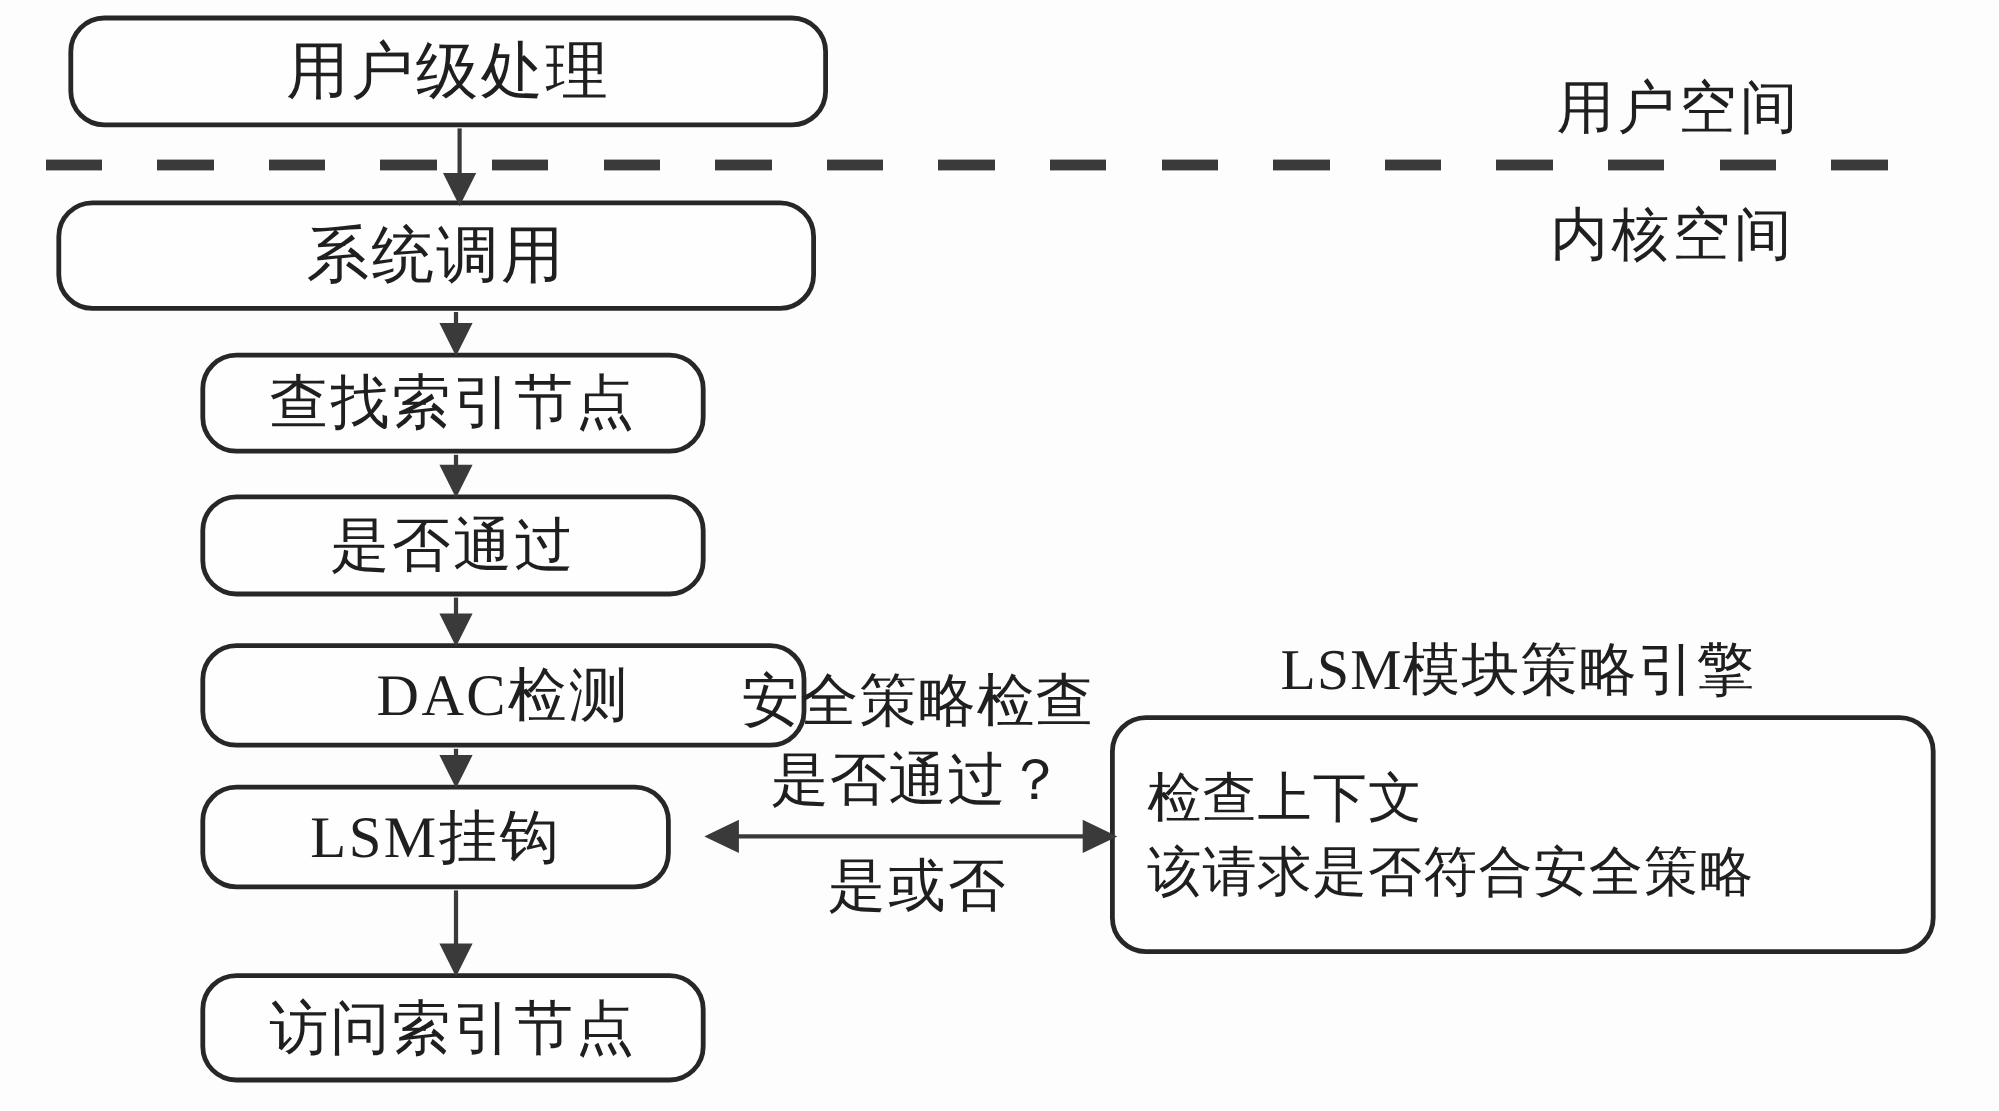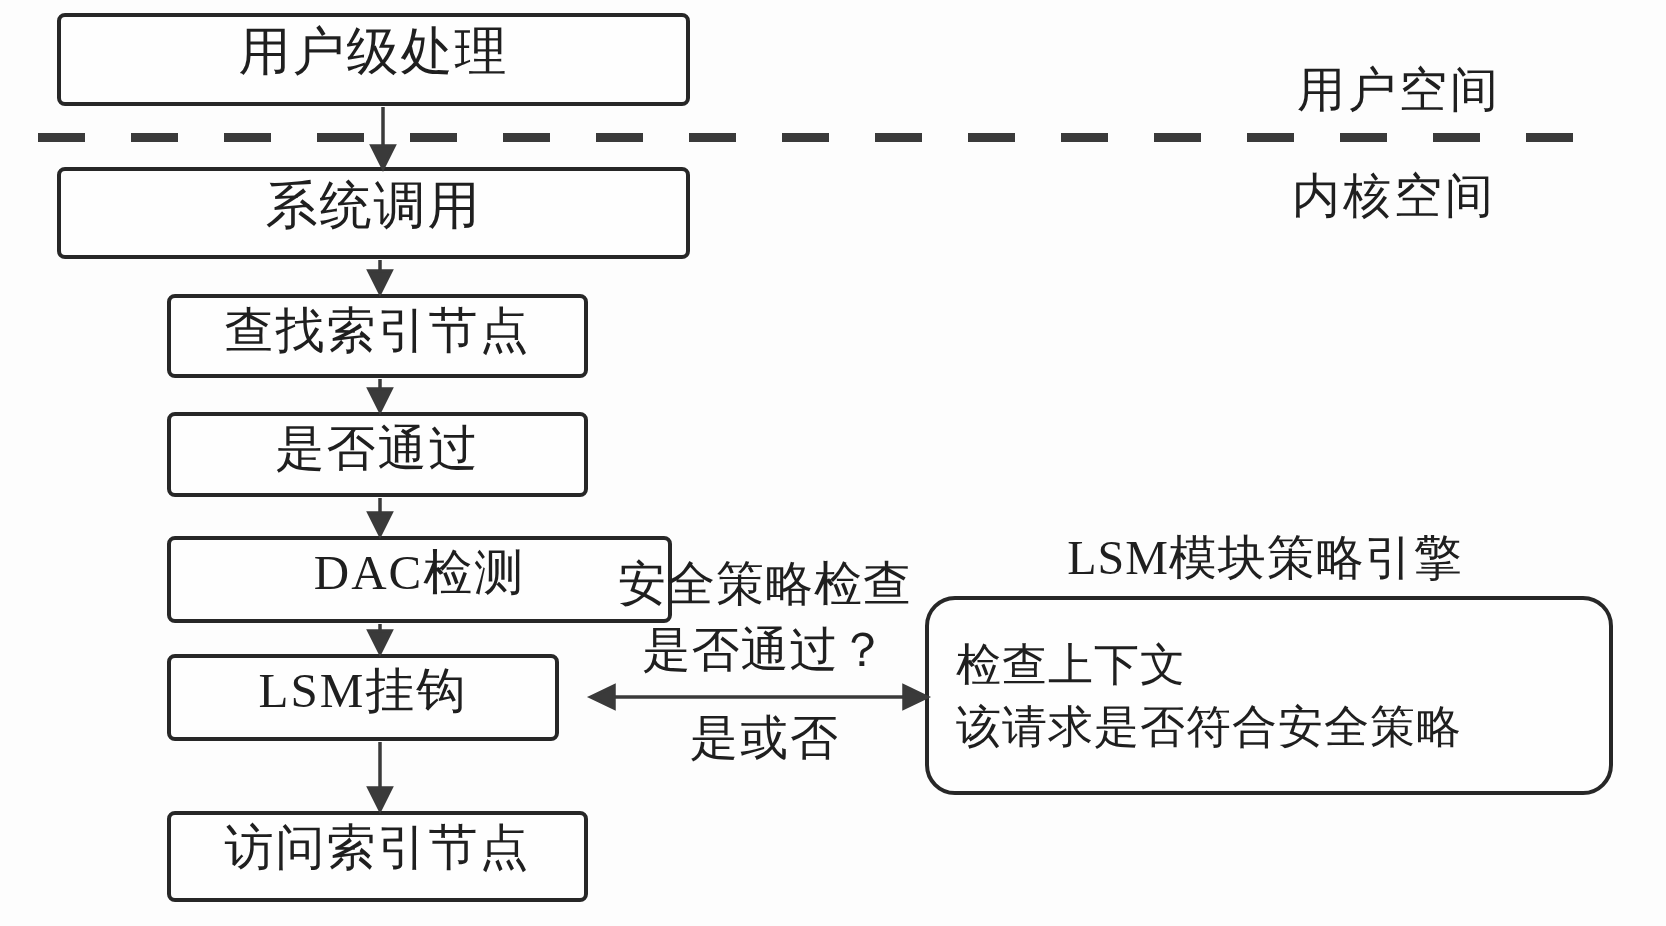--- a/index.html
+++ b/index.html
@@ -12,31 +12,32 @@
     width: 1666px;
     height: 926px;
     background: #fdfdfd;
     font-family: "Liberation Serif", "DejaVu Serif", serif;
     color: #1f1f1f;
     overflow: hidden;
   }
   .node {
     position: absolute;
     border: 4px solid #272727;
-    border-radius: 8px;
+    border-radius: 30px;
     background: #fefefe;
     display: flex;
+    align-items: center;
     justify-content: center;
     font-size: 52px;
     letter-spacing: 2px;
     box-sizing: border-box;
     white-space: nowrap;
   }
   .n1 { left: 57px;  top: 13px;  width: 633px; height: 93px; }
-  .n2 { left: 57px;  top: 167px; width: 633px; height: 92px; }
+  .n2 { left: 47px;  top: 167px; width: 633px; height: 92px; }
   .n3 { left: 167px; top: 294px; width: 421px; height: 84px; font-size: 49px; }
   .n4 { left: 167px; top: 412px; width: 421px; height: 85px; font-size: 49px; }
   .n5 { left: 167px; top: 536px; width: 505px; height: 87px; font-size: 49px; }
   .n6 { left: 167px; top: 654px; width: 392px; height: 87px; font-size: 49px; }
   .n7 { left: 167px; top: 811px; width: 421px; height: 91px; font-size: 49px; }
   .engine {
     left: 925px; top: 596px; width: 688px; height: 199px;
     border-radius: 30px;
     flex-direction: column;
     align-items: flex-start;

